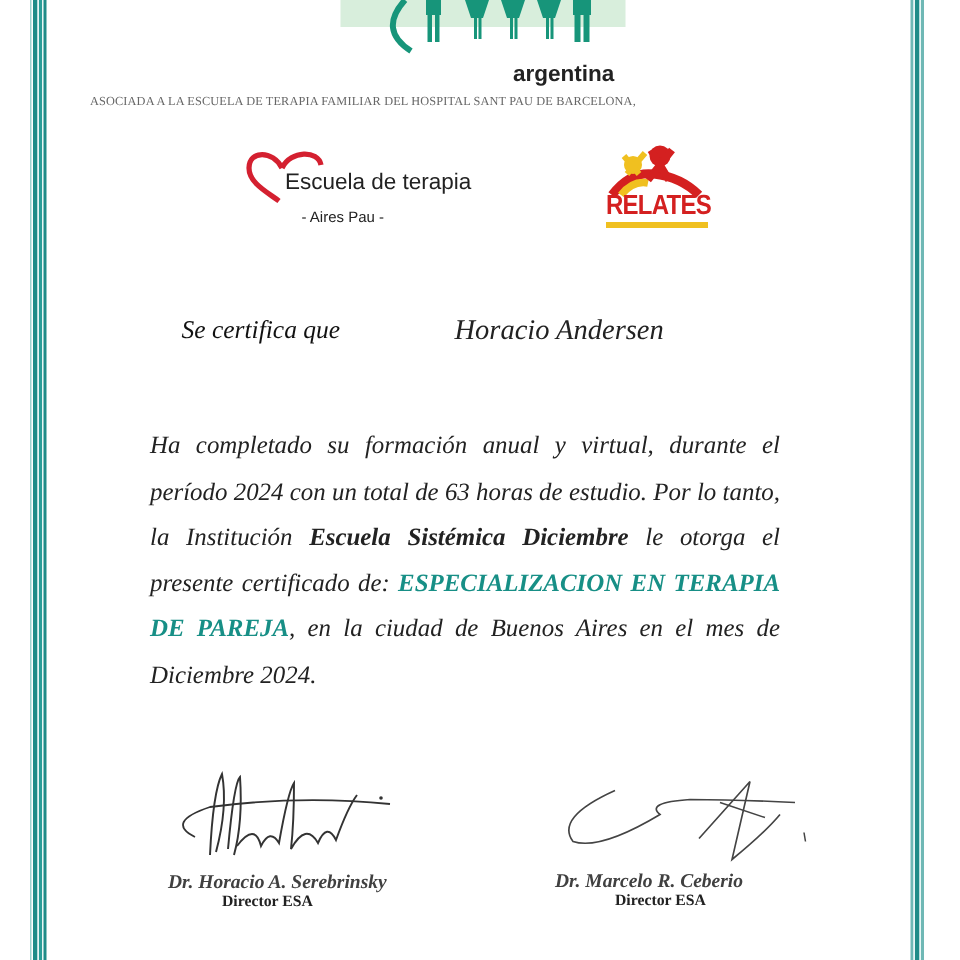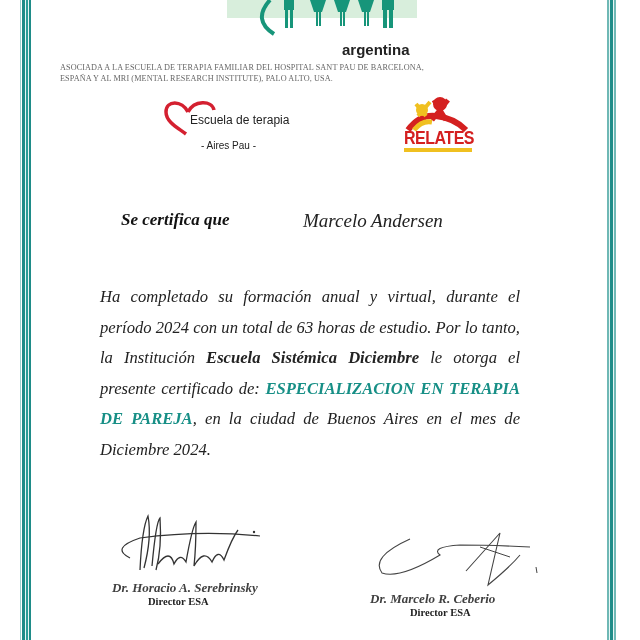--- a/index.html
+++ b/index.html
@@ -27,49 +27,49 @@
     position:absolute; left:120px; top:41px; font-family:"Liberation Sans","DejaVu Sans",sans-serif;
     font-weight:bold; font-size:15px; color:#222; white-space:nowrap;
   }
   .assoc {
     position:absolute; left:60px; width:520px; top:62px; text-align:left;
     font-size:8.2px; color:#666; line-height:11px; letter-spacing:0.1px;
   }
 
   
   .santpau { position:absolute; left:158px; top:96px; width:120px; height:62px; }
-  .sp-l1 { position:absolute; left:32px; top:17px; font-family:"Liberation Sans","DejaVu Sans",sans-serif; font-size:12px; color:#222; white-space:nowrap;text-align:right; }
+  .sp-l1 { position:absolute; left:32px; top:17px; font-family:"Liberation Sans","DejaVu Sans",sans-serif; font-size:15px; color:#222; white-space:nowrap;text-align:right; }
   .sp-l2 { position:absolute; left:30px; top:25px; font-family:"DejaVu Sans Mono","Liberation Mono",monospace; font-size:17px; color:#222; white-space:nowrap; letter-spacing:0.5px; }
   .sp-l3 { position:absolute; left:43px; top:44px; font-family:"Liberation Sans","DejaVu Sans",sans-serif; font-size:10px; color:#222; white-space:nowrap; }
 
   
   .relates { position:absolute; left:400px; top:96px; width:76px; height:62px; }
   .rel-text {
     position:absolute; left:4px; top:33px; font-family:"Liberation Sans","DejaVu Sans",sans-serif;
     font-weight:bold; font-size:16px; color:#d42020; letter-spacing:-0.5px; transform:scaleY(1.15);
   }
   .rel-bar { position:absolute; left:4px; top:52px; width:68px; height:4px; background:#f0c020; }
 
   .certifica {
-    position:absolute; left:121px; top:210px; font-size:17px; font-style:italic; font-weight:bold; white-space:nowrap;
+    position:absolute; left:121px; top:210px; font-size:17px; font-style:italic; font-weight:normal; white-space:nowrap;
   }
   .recipient {
     position:absolute; left:303px; top:210px; font-size:19px; font-style:italic; white-space:nowrap; color:#222;
   }
 
   .body-text {
     position:absolute; left:100px; width:420px; top:282px;
     font-size:16.6px; font-style:italic; line-height:30.5px; text-align:justify; color:#222;
   }
   .body-text b { font-weight:bold; }
   .program { color:#178f86; font-weight:bold; }
 
   .sig { position:absolute; }
   .sig1 { left:100px; top:508px; width:190px; height:72px; }
-  .sig2 { left:370px; top:527px; width:180px; height:68px; }
+  .sig2 { left:370px; top:515px; width:180px; height:68px; }
   .sig-name {
     position:absolute; font-size:13px; font-style:italic; font-weight:bold; white-space:nowrap; color:#404040;
   }
   .sig-title {
     position:absolute; font-size:10.5px; font-weight:bold; white-space:nowrap; color:#222;
   }
 </style>
 </head>
 <body>
 
@@ -109,21 +109,20 @@
       <rect x="160" y="0" width="12" height="10"></rect>
       <rect x="161" y="10" width="4" height="18"></rect>
         <rect x="167" y="10" width="4" height="18"></rect>
     </g>
   </svg>
   <div class="esa-line2">argentina</div>
 </div>
 
 <div class="assoc">
   <div>ASOCIADA A LA ESCUELA DE TERAPIA FAMILIAR DEL HOSPITAL  SANT PAU DE BARCELONA,</div>
-  <div>ESPAÑA Y AL MRI (MENTAL RESEARCH INSTITUTE), PALO ALTO, USA.</div>
 </div>
 
 <div class="santpau">
   <svg width="60" height="40" style="position:absolute;left:2px;top:2px">
     <path d="M28 14 C22 2 6 2 6 14 C6 24 18 30 26 36" stroke="#d42030" stroke-width="3.5" fill="none"></path>
     <path d="M28 14 C34 2 52 2 54 12" stroke="#d42030" stroke-width="3.5" fill="none"></path>
   </svg>
   <div class="sp-l1">Escuela de terapia</div>
   <div class="sp-l3">- Aires Pau -</div>
 </div>
@@ -135,21 +134,21 @@
     <circle cx="22" cy="14" r="6" fill="#f0c020"></circle>
     <path d="M18 20 L30 6 M26 20 L16 8" stroke="#f0c020" stroke-width="4"></path>
     <circle cx="40" cy="8" r="7" fill="#d42020"></circle>
     <path d="M32 24 L48 4 M46 24 L34 4" stroke="#d42020" stroke-width="5"></path>
   </svg>
   <div class="rel-text">RELATES</div>
   <div class="rel-bar"></div>
 </div>
 
 <div class="certifica">Se certifica que</div>
-<div class="recipient">Marcelo Andersen</div>
+<div class="recipient">Horacio Andersen</div>
 
 <div class="body-text"><span>Ha completado su formación anual y virtual, durante el período 2024 con un total de 63 horas de estudio. Por lo tanto, la Institución </span><b>Escuela Sistémica Diciembre</b><span> le otorga el presente certificado de: </span><span class="program">ESPECIALIZACION EN TERAPIA DE PAREJA</span><span>, en la ciudad de Buenos Aires en el mes de Diciembre 2024.</span></div>
 
 <div class="sig sig1">
   <svg width="190" height="72">
     <path d="M30 50 Q10 40 40 30 Q100 22 160 28" stroke="#333" stroke-width="1.2" fill="none"></path>
     <path d="M40 62 Q42 20 48 8 Q52 30 44 60 M52 58 Q56 14 60 10 Q62 40 56 62" stroke="#333" stroke-width="1.3" fill="none"></path>
     <path d="M58 56 Q70 40 74 56 Q80 44 86 54 Q92 20 96 14 Q96 40 94 58 Q104 40 112 54 Q118 40 124 52 Q132 30 138 22" stroke="#333" stroke-width="1.3" fill="none"></path>
     <circle cx="154" cy="24" r="1.2" fill="#333"></circle>
   </svg>

